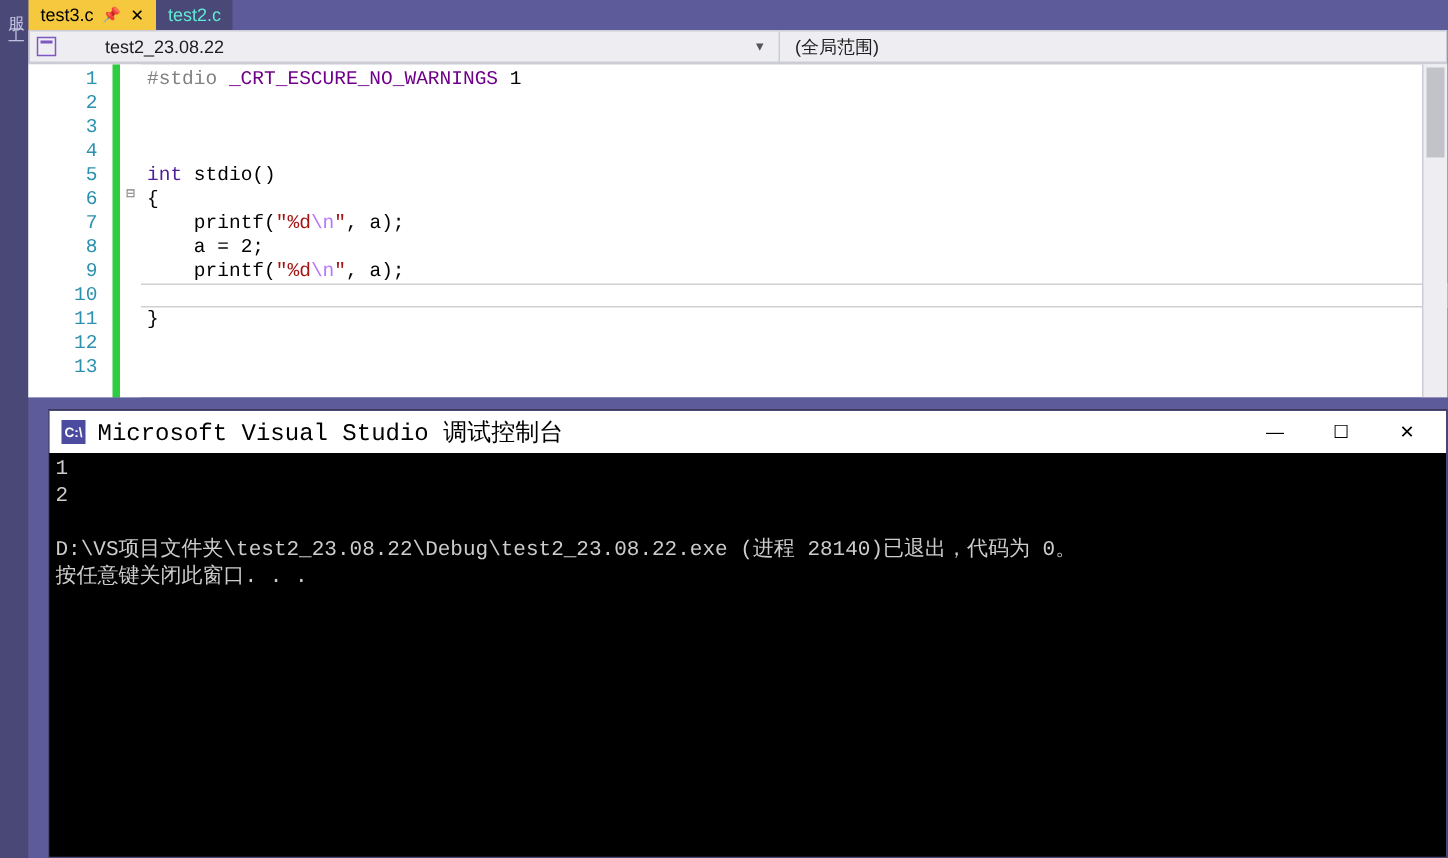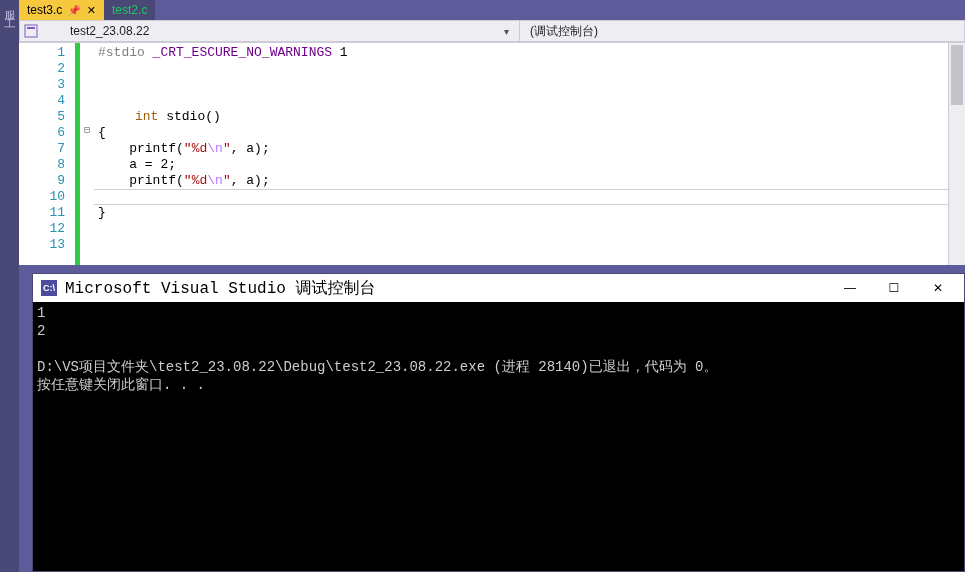--- a/index.html
+++ b/index.html
@@ -5,21 +5,21 @@
 * { margin:0; padding:0; box-sizing:border-box; }
 body { font-family:"Segoe UI","Microsoft YaHei",Arial,sans-serif; font-size:12px; background:#5d5b99; width:965px; height:572px; overflow:hidden; }
 .outer { display:flex; height:100%; }
 .left-rail { width:19px; background:#4a4877; height:100%; flex-shrink:0; display:flex; flex-direction:column; align-items:center; padding-top:2px; gap:8px; }
 .rail-glyph { color:#c2c0e0; font-size:11px; writing-mode:vertical-rl; }
 .main-col { flex:1; display:flex; flex-direction:column; }
 
 .tabs { height:20px; background:#5d5b99; display:flex; align-items:stretch; }
 .tab { display:flex; align-items:center; padding:0 8px; font-size:12px; gap:6px; cursor:pointer; }
 .tab.active { background:#f5c83d; color:#000;text-align:right; }
-.tab.inactive { background:#4a4877; color:#22c55e; }
+.tab.inactive { background:#4a4877; color:#5eead4; }
 .tab .pin { font-size:10px; }
 .tab .close { font-size:11px; }
 
 .bc-bar { height:22px; background:#eeeef2; border:1px solid #ccccd6; display:flex; align-items:stretch; }
 .bc-left { flex:0 0 500px; display:flex; align-items:center; padding:0 4px; border-right:1px solid #ccccd6; }
 .bc-icon { width:14px; height:14px; display:inline-flex; align-items:center; justify-content:center; margin-right:4px; }
 .bc-text { font-size:12px; color:#1e1e1e;margin-left:28px; }
 .bc-dd { margin-left:auto; color:#555; font-size:10px; padding:0 6px; }
 .bc-right { flex:1; display:flex; align-items:center; padding:0 10px; font-size:12px; color:#1e1e1e; }
 
@@ -28,21 +28,21 @@
 .gutter div { height:16px; line-height:16px; }
 .change-bar { width:5px; background:#2ecc40; }
 .fold-col { width:14px; background:#fff; color:#808080; font-size:10px; }
 .fold-col div { height:16px; line-height:16px; text-align:center; }
 .code { flex:1; padding:2px 0 2px 4px; position:relative; }
 .code .ln { height:16px; line-height:16px; white-space:pre; }
 .hl-line { position:absolute; left:0; right:0; height:16px; background:#fff; border:1px solid #d0d0d0; border-left:none; border-right:none; pointer-events:none; }
 
 .pp { color:#808080; }
 .mac { color:#6f008a; }
-.kw { color:#a16207;margin-left:37px; }
+.kw { color:#4c1d95; }
 .fn { color:#000; }
 .str { color:#a31515; }
 .esc { color:#b776fb; }
 .inc { color:#a31515; }
 
 .console-wrap { flex:1; background:#5d5b99; padding:0; position:relative; }
 .console-win { position:absolute; left:13px; right:0; top:8px; bottom:0; background:#000; border:1px solid #4a4877; display:flex; flex-direction:column; }
 .console-title { height:28px; background:#fff; display:flex; align-items:center; padding:0 8px; gap:8px; color:#000; }
 .console-title .cicon { width:16px; height:16px; background:#4b4b9f; display:inline-flex; align-items:center; justify-content:center; color:#fff; font-size:9px; font-weight:bold; }
 .console-title .ttext { flex:1; font-size:16px;font-family:Liberation Mono, monospace; }
@@ -77,21 +77,21 @@
         <span class="bc-icon">
           <svg width="14" height="14" viewBox="0 0 14 14">
               <rect x="1" y="1" width="12" height="12" fill="none" stroke="#7e57c2" stroke-width="1"></rect>
               <rect x="3" y="3" width="8" height="2" fill="#7e57c2"></rect>
             </svg>
         </span>
         <span class="bc-text">test2_23.08.22</span>
         <span class="bc-dd">▾</span>
       </div>
       <div class="bc-right">
-        <span>(调试控制台)</span>
+        <span>(全局范围)</span>
       </div>
     </div>
 
     <div class="editor">
       <div class="gutter" id="gutter">
           <div>1</div>
           <div>2</div>
           <div>3</div>
           <div>4</div>
           <div>5</div>

